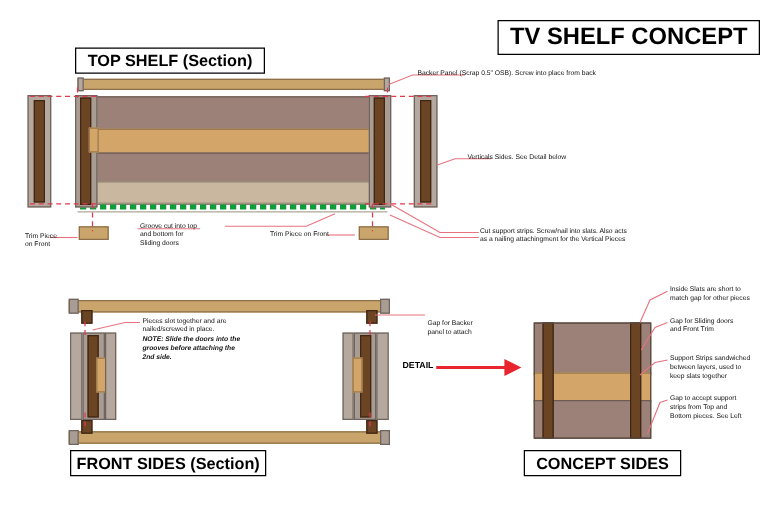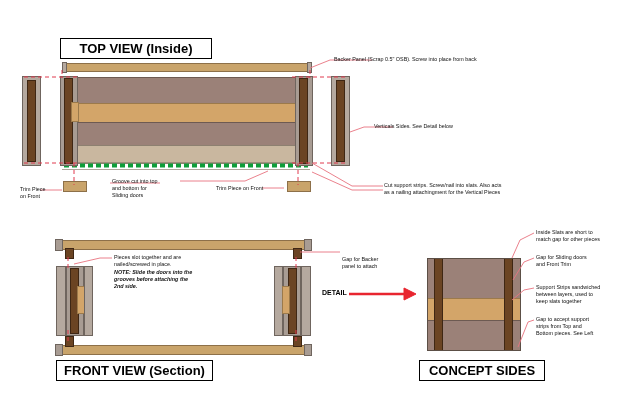--- a/index.html
+++ b/index.html
@@ -31,22 +31,23 @@
   .w-gray{background:#a89c93;border:0.5px solid #6f655e;}
   .w-edge{background:#b5a99f;border:0.5px solid #6f655e;}
 
   svg{position:absolute;left:0;top:0;overflow:visible;}
 </style>
 </head>
 <body>
 
 <div id="canvas">
 
-  <div class="title-box" id="top-view-title">TOP VIEW (Inside)</div>
-  <div class="title-box" id="front-view-title">FRONT VIEW (Section)</div>
+  <div class="title-box" id="main-title">TV SHELF CONCEPT</div>
+  <div class="title-box" id="top-view-title">TOP SHELF (Section)</div>
+  <div class="title-box" id="front-view-title">FRONT SIDES (Section)</div>
   <div class="title-box" id="vertical-sides-title">CONCEPT SIDES</div>
 
   <div class="abs">
 
     <div class="abs w-trim" style="left:62px;top:63px;width:248px;height:7px;"></div>
     <div class="abs" style="left:62px;top:62px;width:3px;height:9px;background:#b5a99f;border:0.5px solid #6f655e;"></div>
     <div class="abs" style="left:307px;top:62px;width:3px;height:9px;background:#b5a99f;border:0.5px solid #6f655e;"></div>
 
     <div class="abs" style="left:62px;top:77px;width:248px;height:85px;">
       <div class="abs w-slatA" style="left:0;top:0;width:248px;height:26px;"></div>

